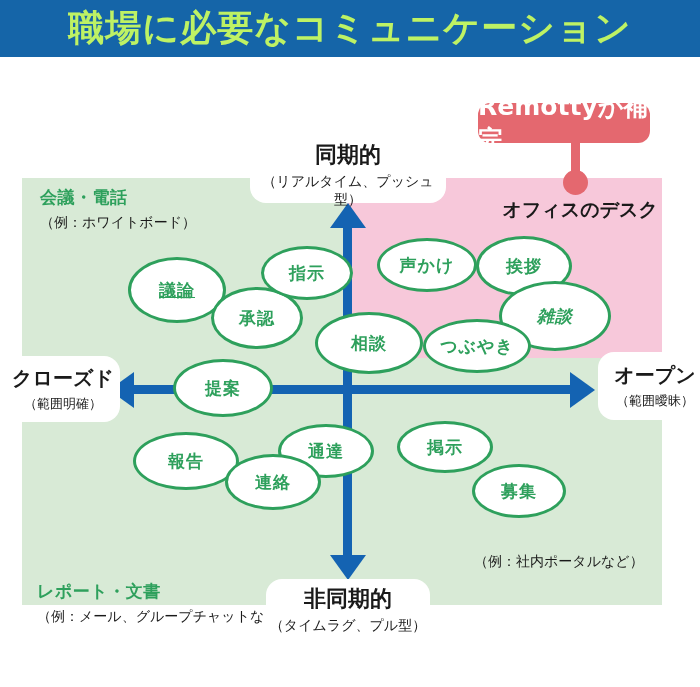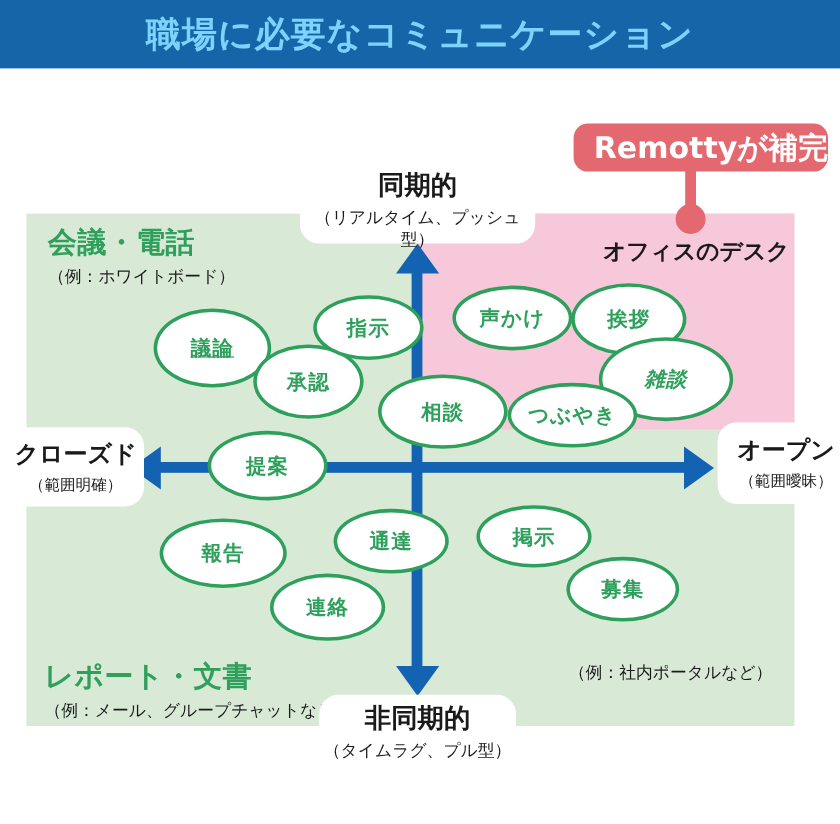--- a/index.html
+++ b/index.html
@@ -6,21 +6,21 @@
     --c-header:#1565A8; --c-axis:#1463B2; --c-green-bg:#D8EAD6; --c-pink-bg:#F7C8DA;
     --c-red:#E4686F; --c-accent:#2EA05C; --c-text:#1A1A1A;
   }
   *{margin:0;padding:0;box-sizing:border-box;}
   body{background:#fff;font-family:"DejaVu Sans",sans-serif;}
   .page{position:relative;width:700px;height:687px;background:#fff;overflow:hidden;}
 
   
   .header{position:absolute;left:0;top:0;width:700px;height:57px;background:var(--c-header);
           display:flex;align-items:center;justify-content:center;}
-  .header .title{color:#7dd3fc;font-size:29px;font-weight:700;letter-spacing:1px;}
+  .header .title{color:#bef264;font-size:36px;font-weight:700;letter-spacing:1px;}
 
   
   .bg-green{position:absolute;left:22px;top:178px;width:640px;height:427px;background:var(--c-green-bg);z-index:1;}
   .bg-pink{position:absolute;left:347px;top:178px;width:315px;height:180px;background:var(--c-pink-bg);z-index:2;}
 
   
   .v-line{position:absolute;left:343px;top:222px;width:9px;height:338px;background:var(--c-axis);z-index:3;}
   .h-line{position:absolute;left:131px;top:385px;width:443px;height:9px;background:var(--c-axis);z-index:3;}
   .head{position:absolute;width:0;height:0;z-index:3;}
   .head-up{left:330px;top:203px;border-left:18px solid transparent;border-right:18px solid transparent;border-bottom:25px solid var(--c-axis);}
@@ -28,43 +28,43 @@
   .head-left{left:109px;top:372px;border-top:18px solid transparent;border-bottom:18px solid transparent;border-right:25px solid var(--c-axis);}
   .head-right{left:570px;top:372px;border-top:18px solid transparent;border-bottom:18px solid transparent;border-left:25px solid var(--c-axis);}
 
   
   .node{position:absolute;background:#fff;border:3px solid var(--c-accent);border-radius:50%;
         display:flex;align-items:center;justify-content:center;color:var(--c-accent);
         font-size:17px;font-weight:600;z-index:4;letter-spacing:1px;}
 
   
   .quad{position:absolute;z-index:4;line-height:1.35;}
-  .quad .q-title{color:var(--c-accent);font-size:24px;font-weight:700;letter-spacing:0.5px;}
+  .quad .q-title{color:var(--c-accent);font-size:17px;font-weight:700;letter-spacing:0.5px;}
   .quad .q-ex{color:var(--c-text);font-size:14px;margin-top:4px;}
   .quad-tl{left:40px;top:186px;}
-  .quad-bl{left:37px;top:548px;}
+  .quad-bl{left:37px;top:580px;}
   .quad-br{left:474px;top:548px;}
   .quad-tr{position:absolute;left:480px;top:197px;width:178px;text-align:right;z-index:4;
            color:var(--c-text);font-size:19px;font-weight:700;}
 
   
   .axis-label{position:absolute;background:#fff;border-radius:16px;z-index:5;text-align:center;
               display:flex;flex-direction:column;align-items:center;justify-content:center;}
   .axis-label .a-main{color:var(--c-text);font-size:22px;font-weight:700;}
   .axis-label .a-sub{color:var(--c-text);font-size:14px;margin-top:3px;}
   .axis-top{left:250px;top:145px;width:196px;height:58px;}
   .axis-bottom{left:266px;top:579px;width:164px;height:60px;}
   .axis-left{left:6px;top:356px;width:114px;height:66px;text-align:right;}
   .axis-left .a-main,.axis-right .a-main{font-size:20px;}
   .axis-left .a-sub,.axis-right .a-sub{font-size:13px;}
   .axis-right{left:598px;top:352px;width:102px;height:68px;padding-left:12px;}
 
   
-  .callout-box{position:absolute;left:478px;top:103px;width:212px;height:40px;background:var(--c-red);
-               border-radius:12px;display:flex;align-items:center;justify-content:flex-end;z-index:6;}
+  .callout-box{position:absolute;left:478px;top:103px;width:172px;height:40px;background:var(--c-red);
+               border-radius:12px;display:flex;align-items:center;justify-content:center;z-index:6;}
   .callout-box .c-label{color:#fff;font-size:25px;font-weight:700;}
   .callout-stem{position:absolute;left:571px;top:141px;width:9px;height:40px;background:var(--c-red);z-index:6;}
   .callout-dot{position:absolute;left:563px;top:170px;width:25px;height:25px;border-radius:50%;background:var(--c-red);z-index:6;}
 </style>
 </head>
 <body>
 
 <div class="page">
 
   <header class="header">
@@ -109,21 +109,21 @@
         </div>
         <div class="node" style="left: 173px; top: 359px; width: 100px; height: 58px;">
           <span>提案</span>
         </div>
         <div class="node" style="left: 133px; top: 432px; width: 106px; height: 58px;">
           <span>報告</span>
         </div>
         <div class="node" style="left: 278px; top: 424px; width: 96px; height: 54px;">
           <span>通達</span>
         </div>
-        <div class="node" style="left: 225px; top: 478px; width: 96px; height: 56px;">
+        <div class="node" style="left: 225px; top: 454px; width: 96px; height: 56px;">
           <span>連絡</span>
         </div>
         <div class="node" style="left: 397px; top: 421px; width: 96px; height: 52px;">
           <span>掲示</span>
         </div>
         <div class="node" style="left: 472px; top: 464px; width: 94px; height: 54px;">
           <span>募集</span>
         </div>
       </div>
 

